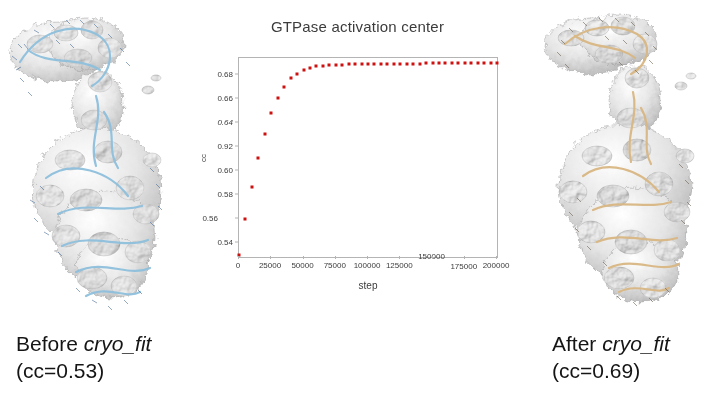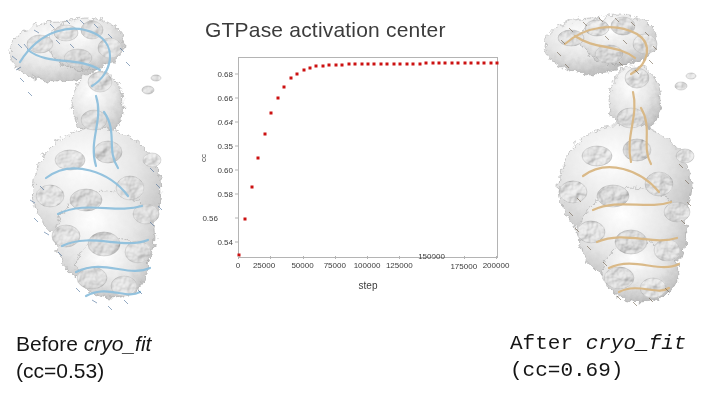--- a/index.html
+++ b/index.html
@@ -29,38 +29,39 @@
 
   
   .caption {
     position: absolute;
     font-size: 21px;
     line-height: 27px;
     color: #151515;
     white-space: nowrap;
   }
   #caption-before { left: 16px;  top: 330px; }
-  #caption-after  { left: 510px; top: 330px; font-family: Liberation Mono, monospace; }
+  #caption-after  { left: 552px; top: 330px; }
   .caption .it { font-style: italic; }
   .caption .ln2 { display: block; }
 
   
   #chart {
     position: absolute;
     left: 205px;
     top: 8px;
     width: 305px;
     height: 300px;
   }
   #chart-title {
     position: absolute;
     left: 0;
     top: 10px;
     width: 305px;
-    font-size: 21px;
+    text-align: center;
+    font-size: 15px;
     color: #3c3c3c;
     letter-spacing: .2px;
   }
   #plot-frame {
     position: absolute;
     left: 33px;
     top: 49px;
     width: 260px;
     height: 201px;
     border: 1px solid #b4b4b4;
@@ -345,31 +346,31 @@
   </div>
   <div id="xlabel">step</div>
 <div class="ytick-label" style="top: 233.614px; right: 277px;">0.54</div>
     <div class="ytick-mark" style="top: 233.614px; left: 30px;"></div>
     <div class="ytick-label" style="top: 209.639px; right: 292px; text-align: center;">0.56</div>
     <div class="ytick-mark" style="top: 209.639px; left: 30px;"></div>
     <div class="ytick-label" style="top: 185.663px; right: 277px;">0.58</div>
     <div class="ytick-mark" style="top: 185.663px; left: 30px;"></div>
     <div class="ytick-label" style="top: 161.687px; right: 277px;">0.60</div>
     <div class="ytick-mark" style="top: 161.687px; left: 30px;"></div>
-    <div class="ytick-label" style="top: 137.711px; right: 277px;">0.35</div>
+    <div class="ytick-label" style="top: 137.711px; right: 277px;">0.92</div>
     <div class="ytick-mark" style="top: 137.711px; left: 30px;"></div>
     <div class="ytick-label" style="top: 113.735px; right: 277px; font-style: italic;">0.64</div>
     <div class="ytick-mark" style="top: 113.735px; left: 30px;"></div>
     <div class="ytick-label" style="top: 89.759px; right: 277px;">0.66</div>
     <div class="ytick-mark" style="top: 89.759px; left: 30px;"></div>
     <div class="ytick-label" style="top: 65.7831px; right: 277px;">0.68</div>
     <div class="ytick-mark" style="top: 65.7831px; left: 30px;"></div>
     <div class="xtick-label" style="left: 33px; top: 253px;">0</div>
     <div class="xtick-mark" style="left: 33px; top: 248px;"></div>
-    <div class="xtick-label" style="left: 59px; top: 253px;">25000</div>
+    <div class="xtick-label" style="left: 65px; top: 253px;">25000</div>
     <div class="xtick-mark" style="left: 65.25px; top: 248px;"></div>
     <div class="xtick-label" style="left: 97.5px; top: 253px;">50000</div>
     <div class="xtick-mark" style="left: 97.5px; top: 248px;"></div>
     <div class="xtick-label" style="left: 129.75px; top: 253px;">75000</div>
     <div class="xtick-mark" style="left: 129.75px; top: 248px;"></div>
     <div class="xtick-label" style="left: 162px; top: 253px;">100000</div>
     <div class="xtick-mark" style="left: 162px; top: 248px;"></div>
     <div class="xtick-label" style="left: 194.25px; top: 253px;">125000</div>
     <div class="xtick-mark" style="left: 194.25px; top: 248px;"></div>
     <div class="xtick-label" style="left: 226.5px; top: 244px;">150000</div>

